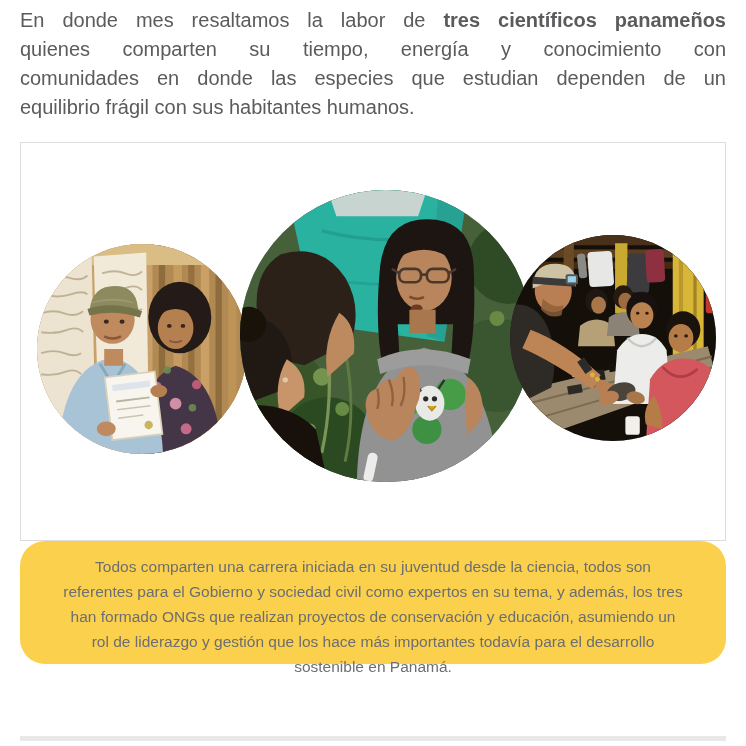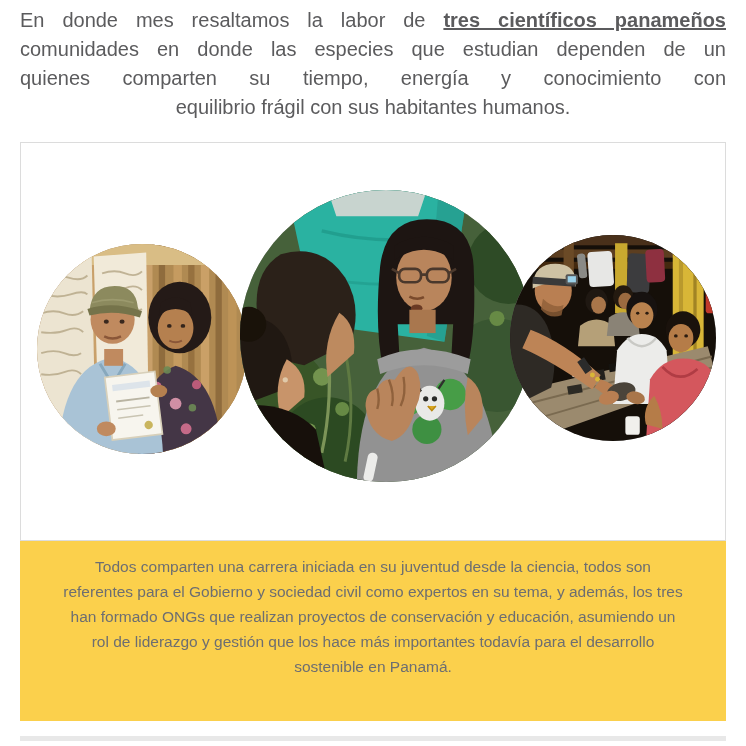--- a/index.html
+++ b/index.html
@@ -12,58 +12,59 @@
   html,body{margin:0;padding:0;background:#fff;}
   body{
     width:746px;height:746px;position:relative;overflow:hidden;
     font-family:"Liberation Sans","DejaVu Sans",sans-serif;
   }
   
   .intro{
     position:absolute;left:20px;top:6px;width:706px;
     font-size:20px;line-height:29px;color:var(--intro-text);
   }
-  .intro .line{white-space:nowrap;text-align:center;}
+  .intro .line{white-space:nowrap;}
   .intro .line.j{text-align:justify;text-align-last:justify;white-space:normal;}
-  .intro b{font-weight:700;text-decoration:underline;}
+  .intro b{font-weight:700;}
   
   .photo-card{
     position:absolute;left:20px;top:142px;width:704px;height:397px;
     background:#fff;border:1px solid var(--card-border);
   }
   .circle{
     position:absolute;border-radius:50%;overflow:hidden;background:#999;
   }
   .circle svg{display:block;width:100%;height:100%;}
   .c-left  {left:16px;  top:101px; width:210px;height:210px;}
   .c-mid   {left:219px; top:47px;  width:292px;height:292px;}
   .c-right {left:489px; top:92px;  width:206px;height:206px;}
   
   .highlight{
-    position:absolute;left:20px;top:541px;width:706px;height:180px;
+    position:absolute;left:20px;top:541px;width:706px;height:123px;
     box-sizing:border-box;background:var(--accent-yellow);
     padding:13px 40px 0 40px;
+    border-radius:25px;
   }
   .highlight p{
     margin:0;font-size:15.5px;line-height:25px;text-align:center;
     color:var(--highlight-text);
   }
   
   .divider{
     position:absolute;left:20px;top:728px;width:706px;height:5px;
     background:var(--divider);border:none;
   }
 </style>
 </head>
 <body>
 
 <div class="intro">
   <div class="line j"><span>En donde mes resaltamos la labor de </span><b>tres científicos panameños</b></div>
+  <div class="line j">quienes comparten su tiempo, energía y conocimiento con</div>
   <div class="line j">comunidades en donde las especies que estudian dependen de un</div>
-  <div class="line j">quienes comparten su tiempo, energía y conocimiento con</div>
   <div class="line">equilibrio frágil con sus habitantes humanos.</div>
 </div>
 
 <div class="photo-card">
 
   <div class="circle c-left" role="img" aria-label="Hombre con gorra verde y camisa celeste sostiene un certificado junto a una mujer de blusa floreada, frente a papelógrafos en una estructura de madera">
     <svg viewBox="0 0 100 100" preserveAspectRatio="xMidYMid slice">
       <rect width="100" height="100" fill="#c9a06a"></rect>
       <g>
         <rect x="55" y="0" width="45" height="100" fill="#b08a52"></rect>

